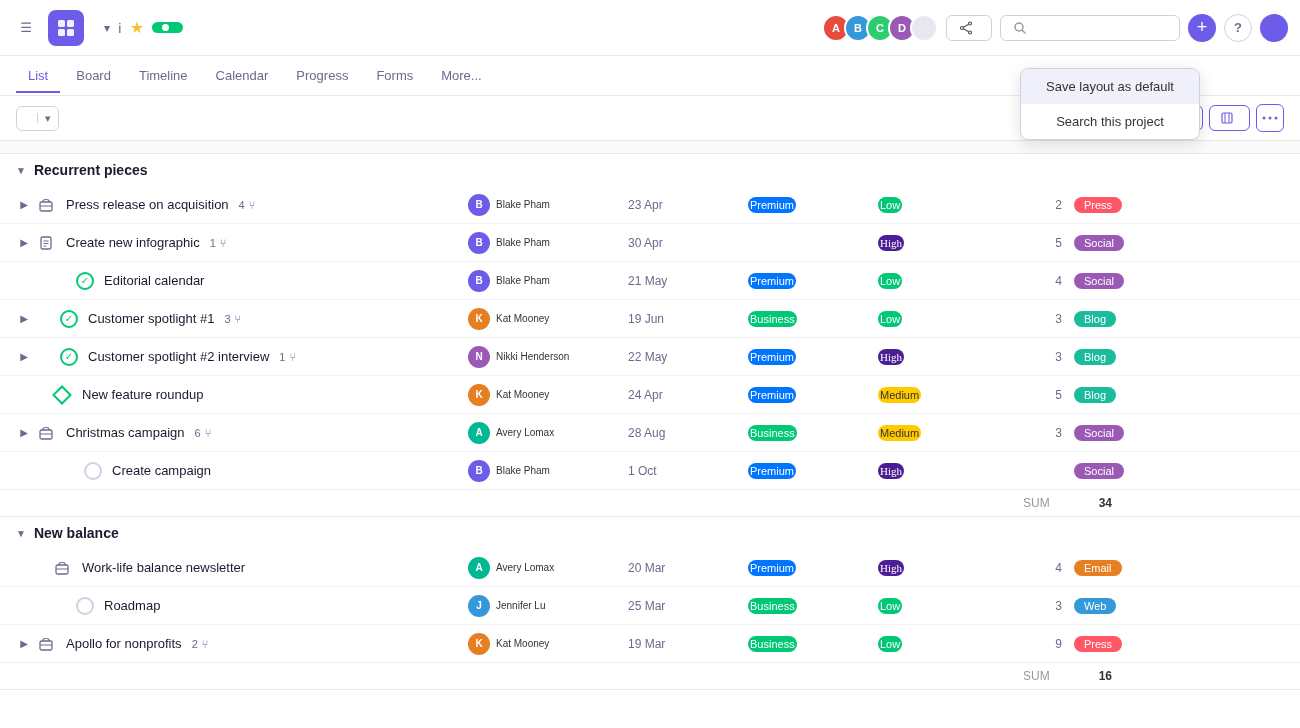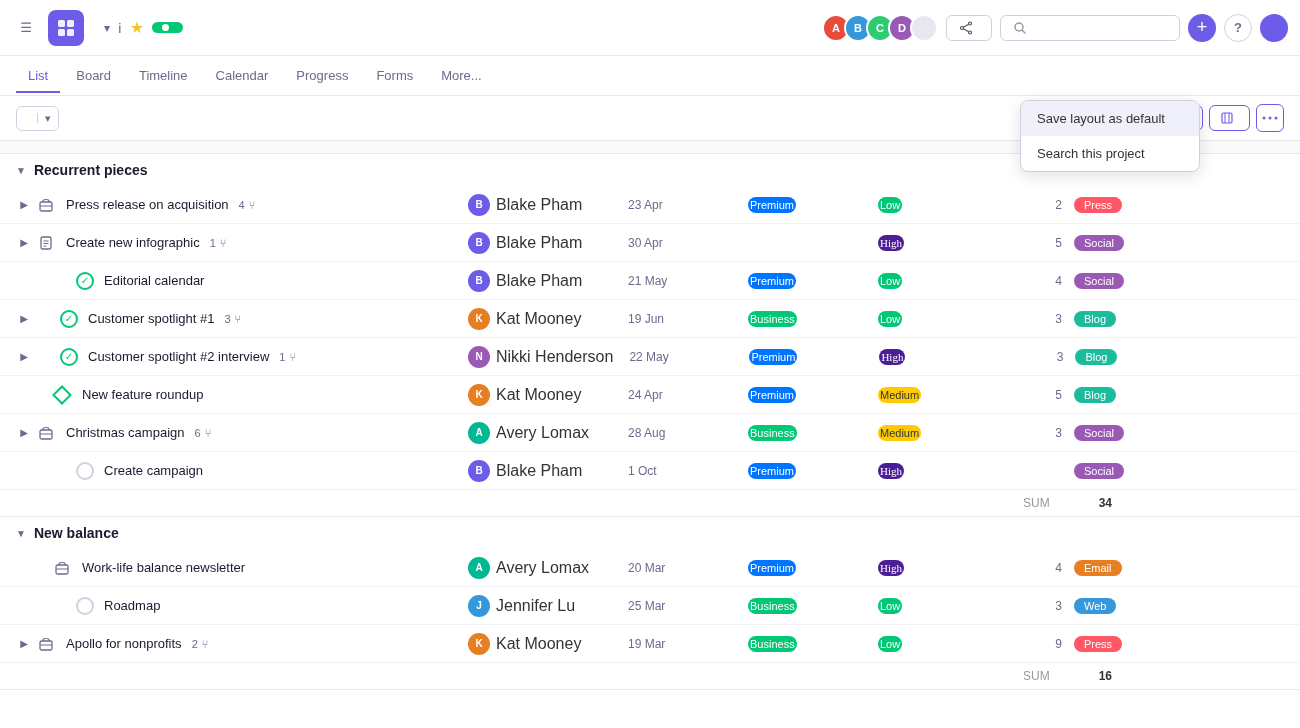--- a/index.html
+++ b/index.html
@@ -67,21 +67,21 @@
     .row-check { width: 18px; height: 18px; border: 2px solid #d0d0e0; border-radius: 50%; flex-shrink: 0; cursor: pointer; display: flex; align-items: center; justify-content: center; }
     .row-check.done { border-color: #00c875; background: transparent; }
     .row-check.done::after { content: '✓'; color: #00c875; font-size: 10px; }
     .task-name { font-size: 13px; color: #1a1a2e; padding: 8px 6px; white-space: nowrap; overflow: hidden; text-overflow: ellipsis; }
     .task-meta { display: flex; align-items: center; gap: 4px; font-size: 11px; color: #6b6b8d; }
     .meta-count { font-size: 11px; color: #6b6b8d; }
     .subtask-icon { font-size: 11px; color: #6b6b8d; }
 
     .col-assignee-cell { flex: 0 0 160px; display: flex; align-items: center; gap: 6px; padding: 0 8px; }
     .assignee-avatar { width: 22px; height: 22px; border-radius: 50%; flex-shrink: 0; display: flex; align-items: center; justify-content: center; font-size: 10px; color: white; font-weight: 600; }
-    .assignee-name { font-size: 16px; color: #333; white-space: nowrap; }
+    .assignee-name { font-size: 10px; color: #333; white-space: nowrap; }
 
     .col-due-cell { flex: 0 0 120px; font-size: 12px; color: #6b6b8d; padding: 0 8px; }
     .col-audience-cell { flex: 0 0 130px; padding: 0 8px; }
     .col-priority-cell { flex: 0 0 120px; padding: 0 8px; }
     .col-num-cell { flex: 0 0 80px; text-align: right; padding-right: 8px; font-size: 12px; color: #6b6b8d; }
     .col-tag-cell { flex: 0 0 90px; padding: 0 4px; }
 
     .badge { border-radius: 20px; padding: 2px 2px; font-size: 11px; font-weight: 500; display: inline-block; white-space: nowrap; }
     .badge-premium { background: #0075ff; color: white; }
     .badge-business { background: #00c875; color: white; }
@@ -97,21 +97,21 @@
     .tag-web { background: #3498db; color: white; }
 
     .sum-row { display: flex; align-items: center; justify-content: flex-end; padding: 6px 0; border-bottom: 1px solid #e8e8e8; color: #6b6b8d; font-size: 12px; gap: 8px; padding-right: 90px; }
     .sum-label { color: #999; }
     .sum-value { font-weight: 600; color: #333; margin-left: 41px; }
 
     
     .diamond { width: 14px; height: 14px; background: transparent; border: 2px solid #00c875; transform: rotate(45deg); display: inline-block; flex-shrink: 0; }
 
     
-    .dropdown-menu { position: absolute; top: 100px; right: 100px; background: white; border: 1px solid #d0d0e0; border-radius: 8px; box-shadow: 0 4px 16px rgba(0,0,0,0.12); min-width: 180px; z-index: 100; overflow: hidden; }
+    .dropdown-menu { position: absolute; top: 68px; right: 100px; background: white; border: 1px solid #d0d0e0; border-radius: 8px; box-shadow: 0 4px 16px rgba(0,0,0,0.12); min-width: 180px; z-index: 100; overflow: hidden; text-align: center; }
     .dropdown-item { padding: 10px 16px; font-size: 13px; color: #333; cursor: pointer; }
     .dropdown-item.active { background: #f0f0fa; }
 
     .topbar-title-group { display: flex; align-items: center; gap: 8px; }
   </style>
 </head>
 <body>
 
 <div id="app">
 
@@ -403,21 +403,21 @@
         <div class="assignee-avatar" style="background:#00b894;">A</div>
         <span class="assignee-name">Avery Lomax</span>
       </div>
       <div class="col-due-cell">28 Aug</div>
       <div class="col-audience-cell"><span class="badge badge-business">Business</span></div>
       <div class="col-priority-cell"><span class="badge badge-medium">Medium</span></div>
       <div class="col-num-cell"><span>3</span></div>
       <div class="col-tag-cell"><span class="tag-badge tag-social">Social</span></div>
     </div>
       <div class="task-row">
-      <div class="task-indent" style="padding-left:32px;">
+      <div class="task-indent" style="padding-left:40px;">
         <span class="row-expand"></span>
         <span class="row-icon"></span>
         <div class="row-check"></div>
         <span class="task-name">Create campaign</span>
 
       </div>
       <div class="col-assignee-cell">
         <div class="assignee-avatar" style="background:#6c5ce7;">B</div>
         <span class="assignee-name">Blake Pham</span>
       </div>

